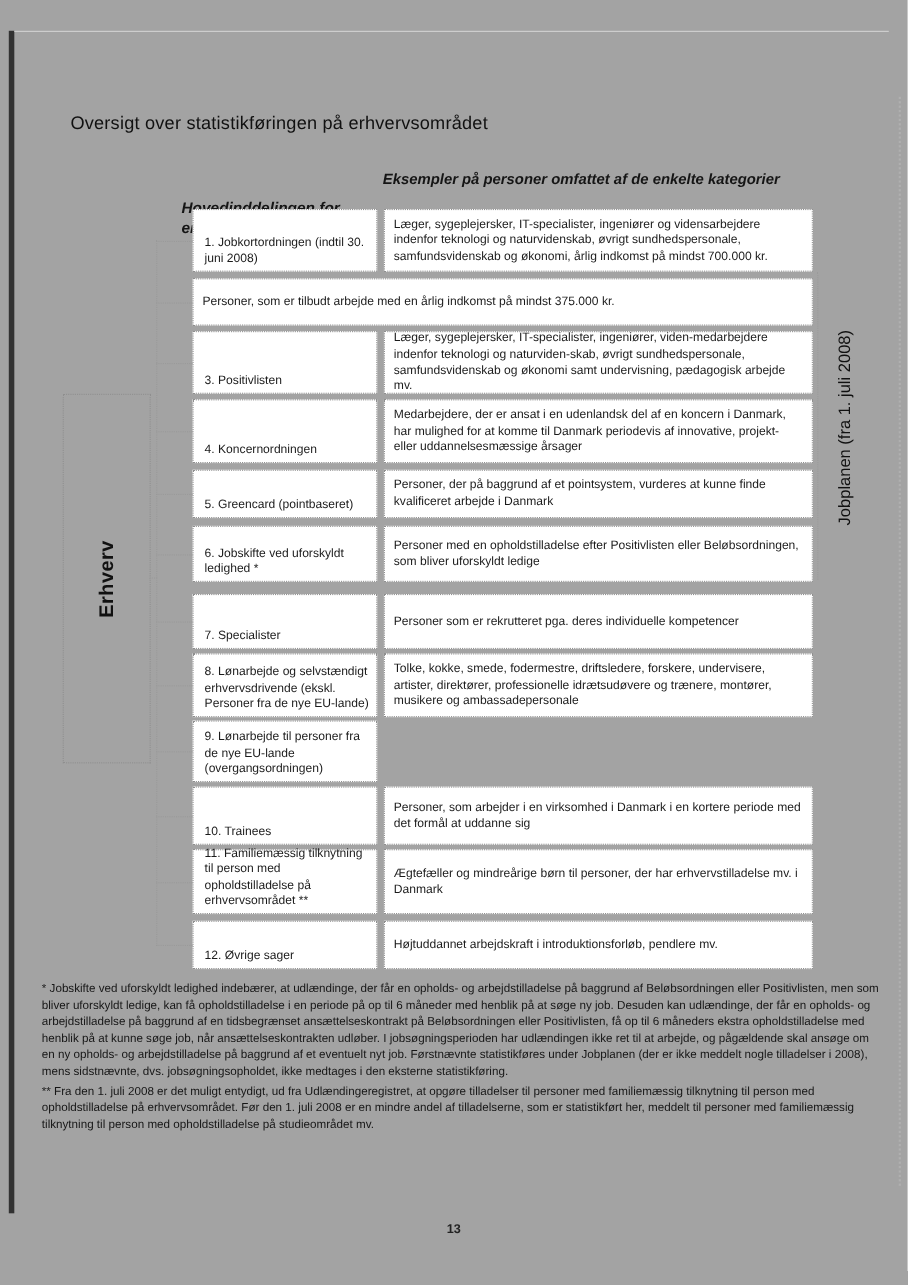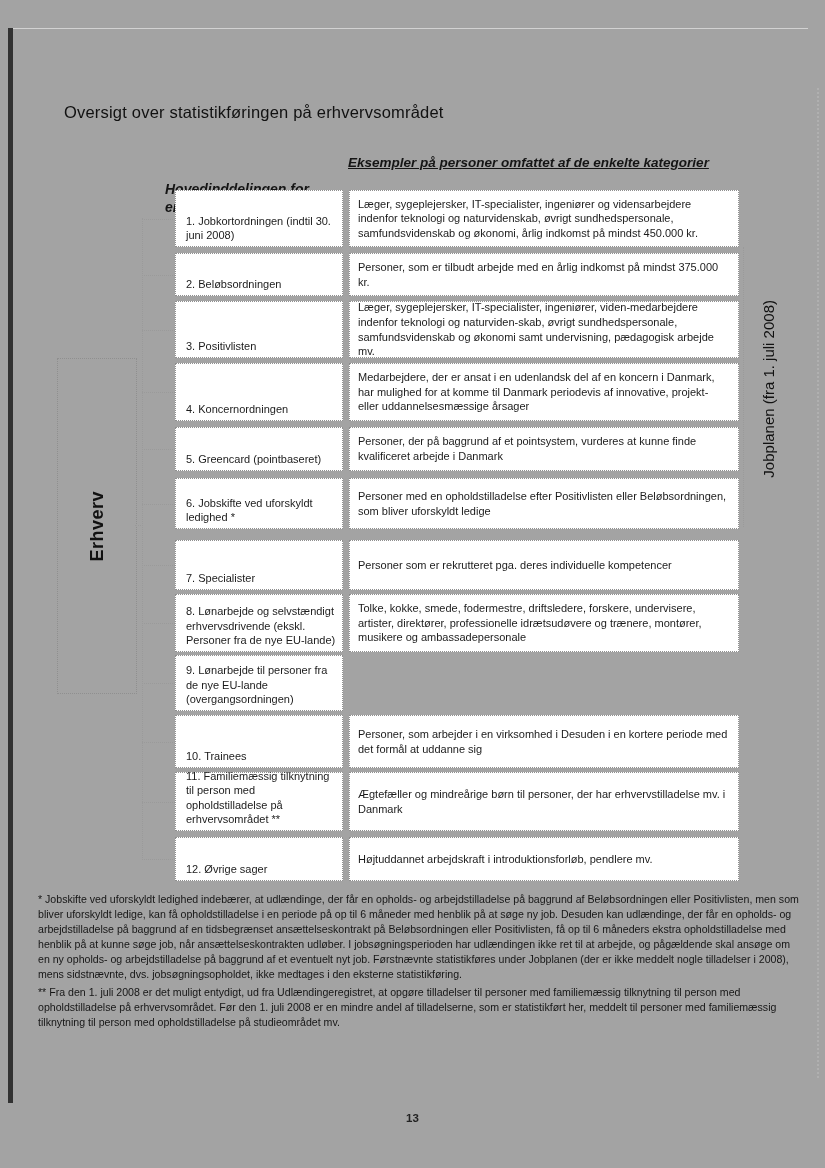--- a/index.html
+++ b/index.html
@@ -14,21 +14,21 @@
   
   .scan-left{position:absolute;left:8px;top:28px;width:5px;height:1075px;background:#1f1f1f;opacity:.85;}
   .scan-top{position:absolute;left:13px;top:28px;width:795px;height:1px;background:#d2d2d2;}
   .scan-right{position:absolute;left:817px;top:88px;width:0;height:990px;border-left:2px dotted #b0b0b0;}
 
   .title{position:absolute;left:64px;top:103px;font-size:16.5px;letter-spacing:.2px;color:#111;}
 
   .col1-header{position:absolute;left:165px;top:141px;width:185px;
     font-weight:bold;font-style:italic;font-size:14px;line-height:1.3;color:#151515;margin-top:39px;}
   .col2-header{position:absolute;left:348px;top:155px;width:420px;
-    font-weight:bold;font-style:italic;font-size:13.5px;color:#151515;text-decoration:underline;}
+    font-weight:bold;font-style:italic;font-size:13.5px;color:#151515;}
 
   
   .erhverv-box{position:absolute;left:57px;top:358px;width:78px;height:334px;
     border:1px dotted #8f8f8f;display:flex;align-items:center;justify-content:center;}
   .erhverv-text{writing-mode:vertical-rl;transform:rotate(180deg);
     font-weight:bold;font-size:18px;letter-spacing:.5px;color:#111;}
   .trunk{position:absolute;left:142px;top:218px;width:0;height:642px;border-left:1px dotted #9a9a9a;}
   .erhverv-link{position:absolute;left:135px;top:525px;width:8px;height:0;border-top:1px dotted #9a9a9a;}
 
   .right-label{position:absolute;left:746px;top:248px;width:44px;height:282px;
@@ -88,28 +88,25 @@
   <div class="right-label">
     <span>Jobplanen (fra 1. juli 2008)</span>
   </div>
 
   <div class="row r1">
     <div class="branch"></div>
     <div class="cell label">
         <span>1. Jobkortordningen (indtil 30. juni 2008)</span>
       </div>
     <div class="cell example">
-        <span>Læger, sygeplejersker, IT-specialister, ingeniører og vidensarbejdere indenfor teknologi og naturvidenskab, øvrigt sundhedspersonale, samfundsvidenskab og økonomi, årlig indkomst på mindst 450.000 kr.</span>
+        <span>Læger, sygeplejersker, IT-specialister, ingeniører og vidensarbejdere indenfor teknologi og naturvidenskab, øvrigt sundhedspersonale, samfundsvidenskab og økonomi, årlig indkomst på mindst 700.000 kr.</span>
       </div>
   </div>
   <div class="row r2">
     <div class="branch"></div>
-    <div class="cell label">
-        <span>2. Beløbsordningen</span>
-      </div>
     <div class="cell example">
         <span>Personer, som er tilbudt arbejde med en årlig indkomst på mindst 375.000 kr.</span>
       </div>
   </div>
   <div class="row r3">
     <div class="branch"></div>
     <div class="cell label">
         <span>3. Positivlisten</span>
       </div>
     <div class="cell example">
@@ -166,21 +163,21 @@
     <div class="cell label">
         <span>9. Lønarbejde til personer fra de nye EU-lande (overgangsordningen)</span>
       </div>
   </div>
   <div class="row r10">
     <div class="branch"></div>
     <div class="cell label">
         <span>10. Trainees</span>
       </div>
     <div class="cell example">
-        <span>Personer, som arbejder i en virksomhed i Desuden i en kortere periode med det formål at uddanne sig</span>
+        <span>Personer, som arbejder i en virksomhed i Danmark i en kortere periode med det formål at uddanne sig</span>
       </div>
   </div>
   <div class="row r11">
     <div class="branch"></div>
     <div class="cell label">
         <span>11. Familiemæssig tilknytning til person med opholdstilladelse på erhvervsområdet **</span>
       </div>
     <div class="cell example">
         <span>Ægtefæller og mindreårige børn til personer, der har erhvervstilladelse mv. i Danmark</span>
       </div>

